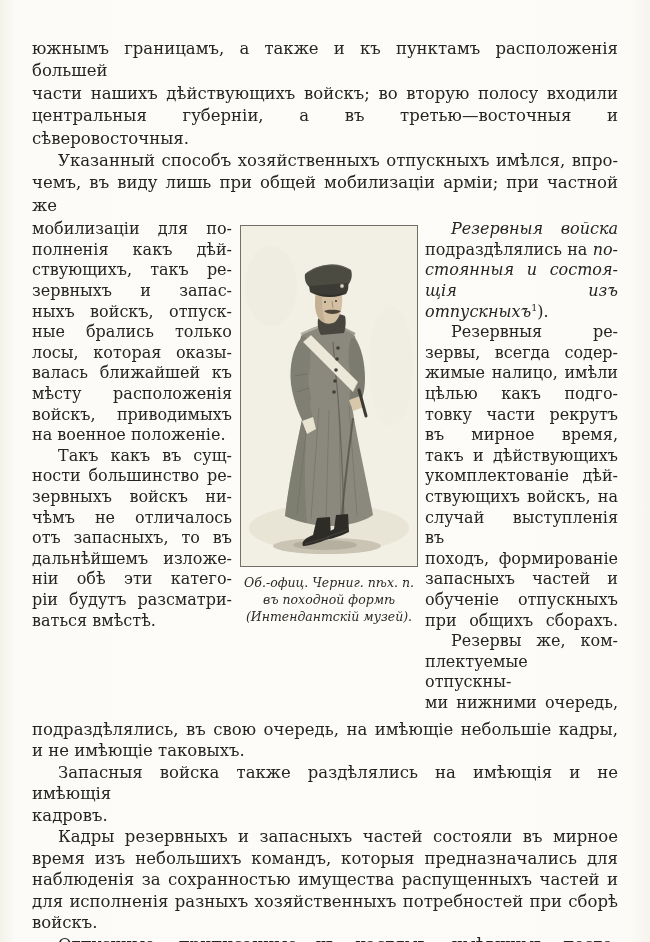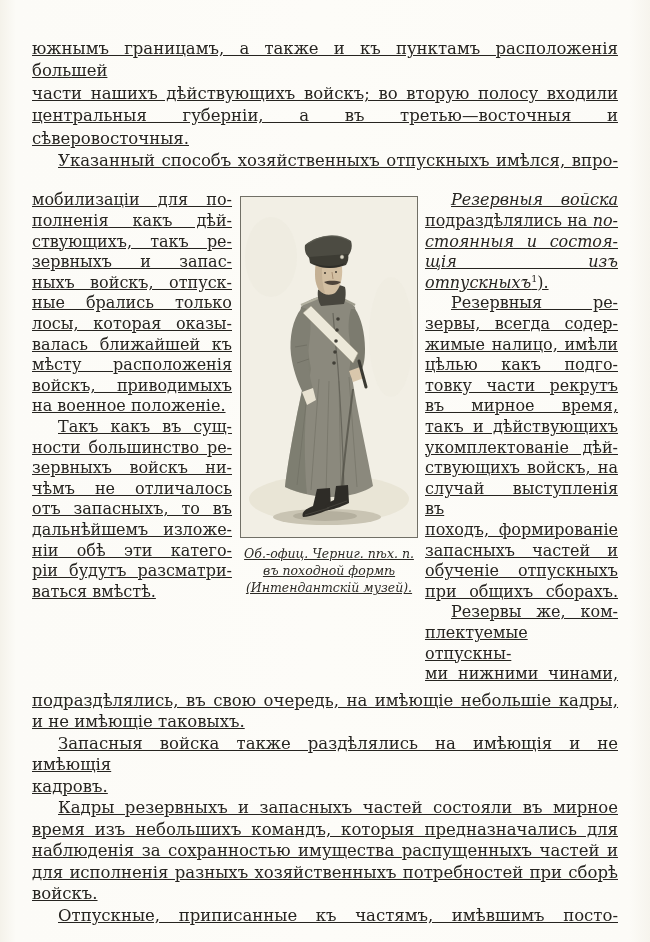--- a/index.html
+++ b/index.html
@@ -7,29 +7,29 @@
     width:650px; height:942px;
     background:#efede7;
     font-family:"DejaVu Serif","Liberation Serif",serif;
   }
   .page {
     position:relative; width:650px; height:942px; box-sizing:border-box;
     padding:38px 32px 0 32px; overflow:hidden;
     background:linear-gradient(90deg,#f4f2ea 0px,#fcfbf7 16px,#fdfcf8 320px,#fcfbf7 630px,#f6f4ed 650px);
     color:#262420;
   }
-  .tline { text-align:justify; text-align-last:justify;text-decoration:underline; }
+  .tline { text-align:justify; text-align-last:justify; }
   .tline.end { text-align-last:left; }
   .tline.indent { text-indent:26px; }
   .it { font-style:italic; }
   .sup { font-size:9.5px; vertical-align:6px; line-height:0; }
 
   .top-block { font-size:16.5px; line-height:22.4px; }
 
-  .mid-block { display:flex; margin-top:18px; }
+  .mid-block { display:flex; margin-top:2px; }
   .col-left  { width:200px; font-size:16px; line-height:20.6px; }
   .col-center{ width:178px; margin:0 7px 0 8px; padding-top:6px; }
   .col-right { width:193px; font-size:16px; line-height:20.6px; }
 
   .illu-frame {
     width:176px; height:340px; border:1px solid #716f66;
     background:#f2efe5; box-sizing:content-box;
   }
   .illu-frame svg { display:block; }
 
@@ -41,20 +41,21 @@
 </head>
 <body>
 
 <div class="page">
 
   <div class="top-block">
       <div class="tline"><span>южнымъ границамъ, а также и къ пунктамъ расположенія большей</span></div>
       <div class="tline"><span>части нашихъ дѣйствующихъ войскъ; во вторую полосу входили</span></div>
       <div class="tline end"><span>центральныя губерніи, а въ третью—восточныя и сѣверовосточныя.</span></div>
       <div class="tline indent"><span>Указанный способъ хозяйственныхъ отпускныхъ имѣлся, впро-</span></div>
+      <div class="tline"><span>чемъ, въ виду лишь при общей мобилизаціи арміи; при частной же</span></div>
     </div>
 
   <div class="mid-block">
     <div class="col-left">
         <div class="tline"><span>мобилизаціи для по-</span></div>
         <div class="tline"><span>полненія какъ дѣй-</span></div>
         <div class="tline"><span>ствующихъ, такъ ре-</span></div>
         <div class="tline"><span>зервныхъ и запас-</span></div>
         <div class="tline"><span>ныхъ войскъ, отпуск-</span></div>
         <div class="tline"><span>ные брались только</span></div>
@@ -169,21 +170,21 @@
         <div class="tline"><span>такъ и дѣйствующихъ</span></div>
         <div class="tline"><span>укомплектованіе дѣй-</span></div>
         <div class="tline"><span>ствующихъ войскъ, на</span></div>
         <div class="tline"><span>случай выступленія въ</span></div>
         <div class="tline"><span>походъ, формированіе</span></div>
         <div class="tline"><span>запасныхъ частей и</span></div>
         <div class="tline"><span>обученіе отпускныхъ</span></div>
         <div class="tline"><span>при общихъ сборахъ.</span></div>
         <div class="tline indent"><span>Резервы же, ком-</span></div>
         <div class="tline"><span>плектуемые отпускны-</span></div>
-        <div class="tline"><span>ми нижними чинами,</span></div>
+        <div class="tline"><span>ми нижними очередь,</span></div>
       </div>
   </div>
 
   <div class="bottom-block">
       <div class="tline"><span>подраздѣлялись, въ свою очередь, на имѣющіе небольшіе кадры,</span></div>
       <div class="tline end"><span>и не имѣющіе таковыхъ.</span></div>
       <div class="tline indent"><span>Запасныя войска также раздѣлялись на имѣющія и не имѣющія</span></div>
       <div class="tline end"><span>кадровъ.</span></div>
       <div class="tline indent"><span>Кадры резервныхъ и запасныхъ частей состояли въ мирное</span></div>
       <div class="tline"><span>время изъ небольшихъ командъ, которыя предназначались для</span></div>

